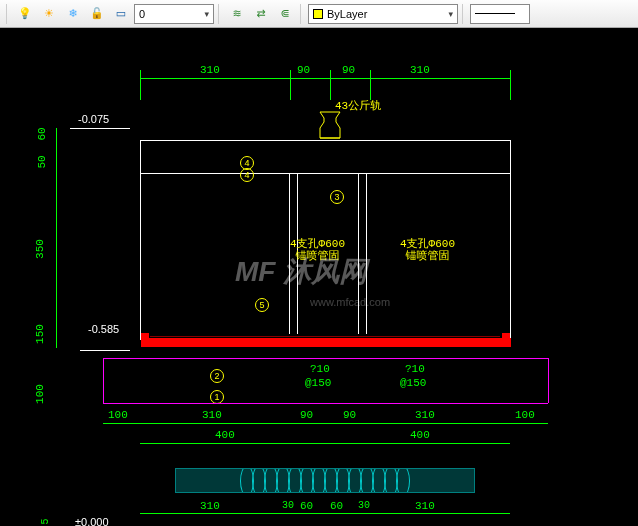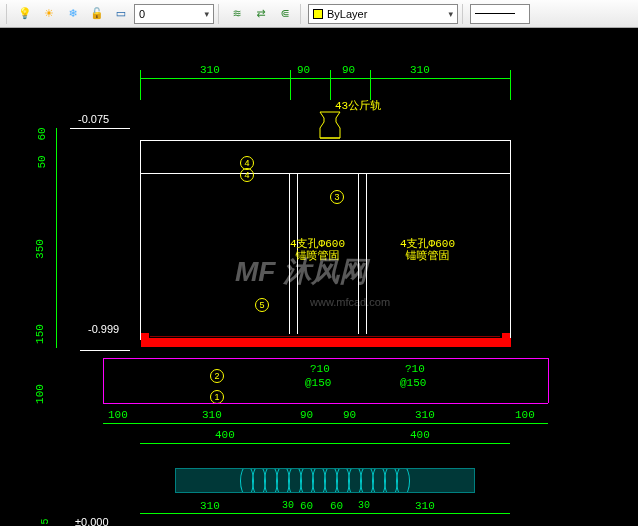--- a/index.html
+++ b/index.html
@@ -109,21 +109,21 @@
   <div class="yellow-txt" style="top:210px;left:290px;line-height:12px;white-space:pre">4支孔Φ600
 锚喷管固</div>
   <div class="yellow-txt" style="top:210px;left:400px;line-height:12px;white-space:pre">4支孔Φ600
 锚喷管固</div>
 
   <div class="redbar" style="top:305px;left:141px;width:8px;height:14px"></div>
   <div class="redbar" style="top:310px;left:141px;width:370px;height:9px"></div>
   <div class="redbar" style="top:305px;left:502px;width:8px;height:14px"></div>
   <div class="obj-line" style="top:308px;left:150px;width:350px;height:1px;background:#880000"></div>
 
-  <div class="lvl-mark" style="top:295px;left:88px">-0.999</div>
+  <div class="lvl-mark" style="top:295px;left:88px">-0.585</div>
   <div class="obj-line" style="top:322px;left:80px;width:50px;height:1px"></div>
 
   <div class="magenta-line" style="top:330px;left:103px;width:445px;height:1px"></div>
   <div class="magenta-line" style="top:375px;left:103px;width:445px;height:1px"></div>
   <div class="magenta-line" style="top:330px;left:103px;width:1px;height:45px"></div>
   <div class="magenta-line" style="top:330px;left:548px;width:1px;height:45px"></div>
 
   <div class="dim" style="top:335px;left:310px">?10</div>
   <div class="dim" style="top:349px;left:305px">@150</div>
   <div class="dim" style="top:335px;left:405px">?10</div>

